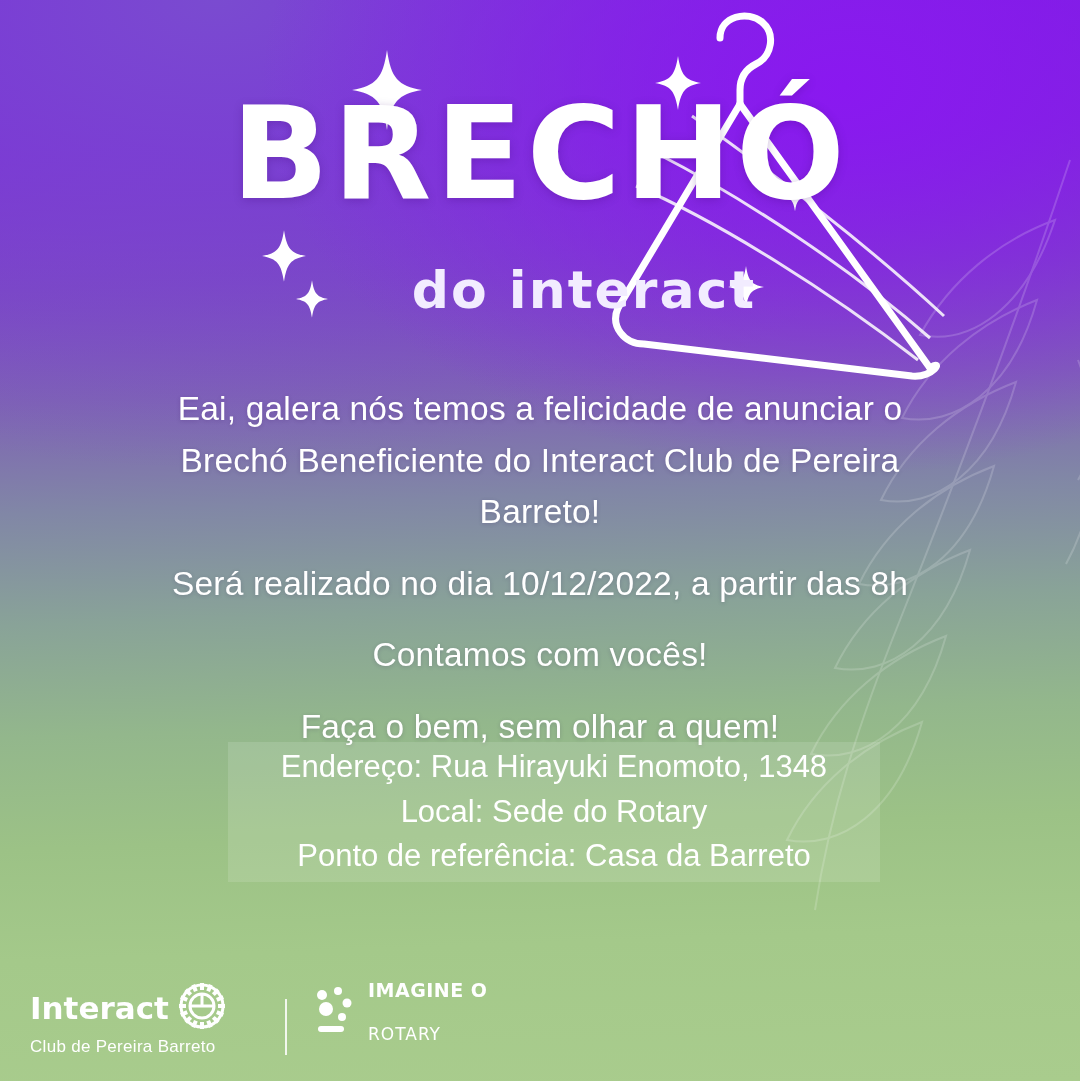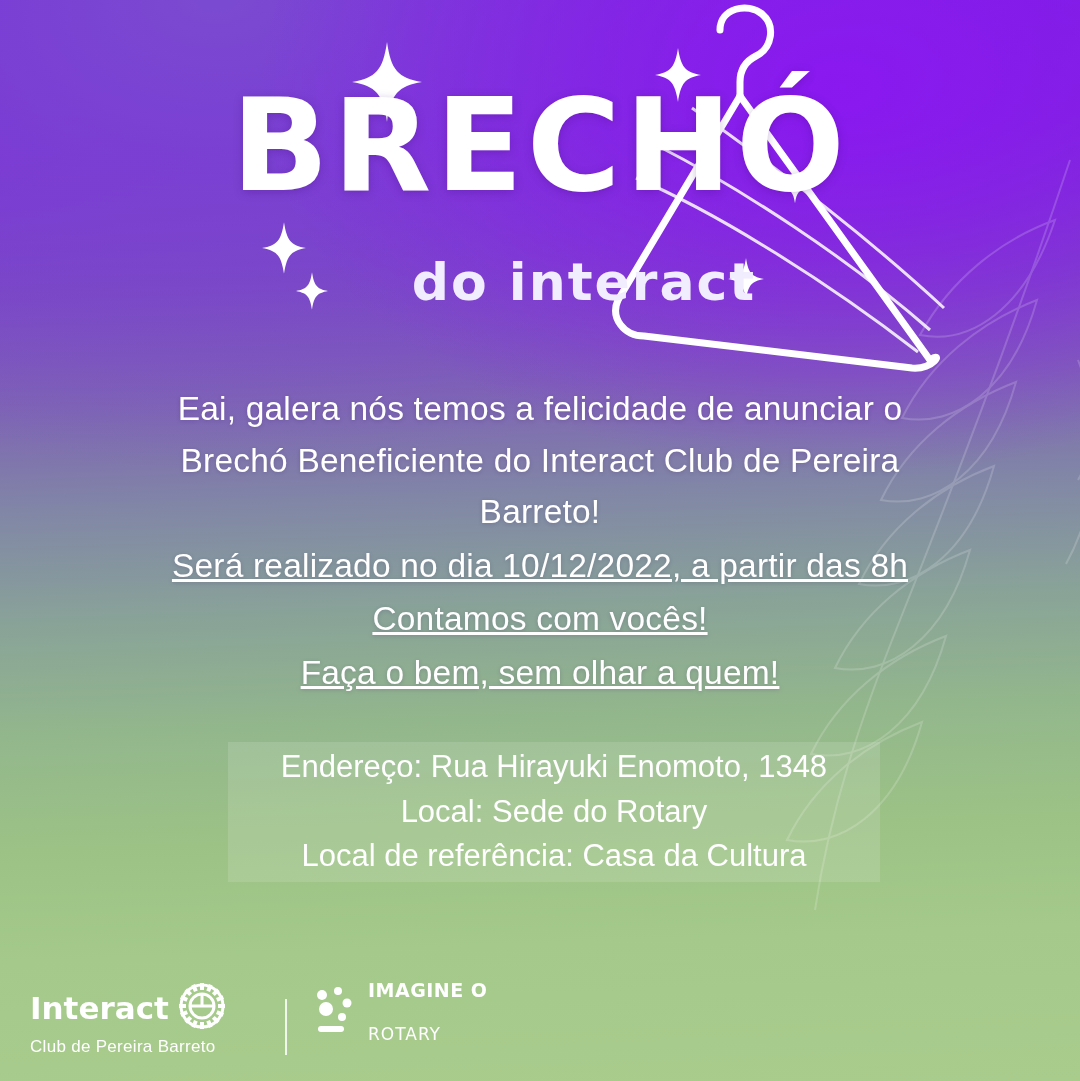--- a/index.html
+++ b/index.html
@@ -39,21 +39,21 @@
     pointer-events: none;
   }
   .sparkle {
     position: absolute;
     pointer-events: none;
   }
   
   .header {
     position: absolute;
     left: 0;
-    top: 0;
+    top: 8px;
     width: 914px;
     height: 370px;
   }
   .title-main {
     position: absolute;
     left: 0;
     top: 82px;
     width: 1080px;
     text-align: center;
     color: #ffffff;
@@ -95,22 +95,21 @@
     color: #ffffff;
     font-size: 33.5px;
     line-height: 1.42;
     letter-spacing: 0.2px;
     text-shadow: 0 1px 4px rgba(40,0,80,0.18);
   }
   .body-text p {
     margin: 0 0 4px 0;
   }
   .body-text p.gap {
-    margin-top: 6px;
-    text-decoration: underline;
+    margin-top: 24px;
   }
   
   .address-panel {
     position: absolute;
     left: 228px;
     top: 742px;
     width: 652px;
     height: 140px;
     background: rgba(255,255,255,0.13);
     display: flex;
@@ -257,21 +256,21 @@
     <p>Brechó Beneficiente do Interact Club de Pereira</p>
     <p>Barreto!</p>
     <p class="gap">Será realizado no dia 10/12/2022, a partir das 8h</p>
     <p class="gap">Contamos com vocês!</p>
     <p class="gap">Faça o bem, sem olhar a quem!</p>
   </div>
 
   <div class="address-panel">
     <div>Endereço: Rua Hirayuki Enomoto, 1348</div>
     <div>Local: Sede do Rotary</div>
-    <div>Local de referência: Casa da Cultura</div>
+    <div>Ponto de referência: Casa da Barreto</div>
   </div>
 
   <div class="footer">
 
     <div class="interact-logo">
       <span class="interact-word">Interact</span>
       <span class="gear-wrap">
         <svg width="46" height="46" viewBox="0 0 46 46">
           <g fill="#ffffff">
             <circle cx="23" cy="23" r="21" fill="none" stroke="#ffffff" stroke-width="3"></circle>

